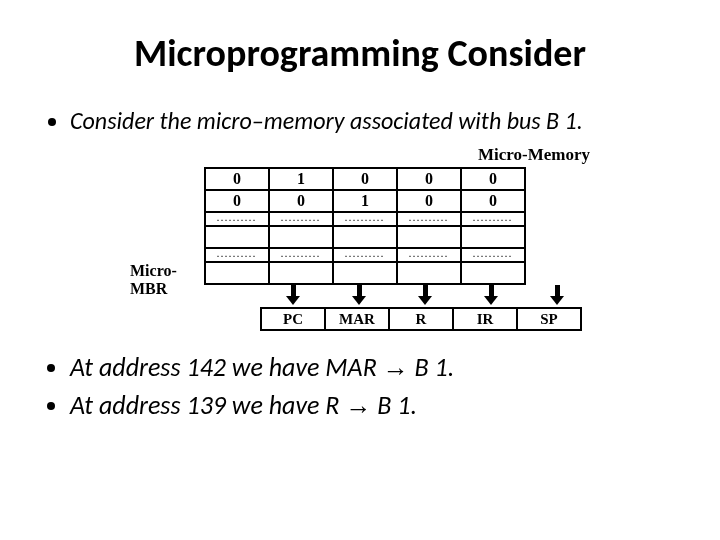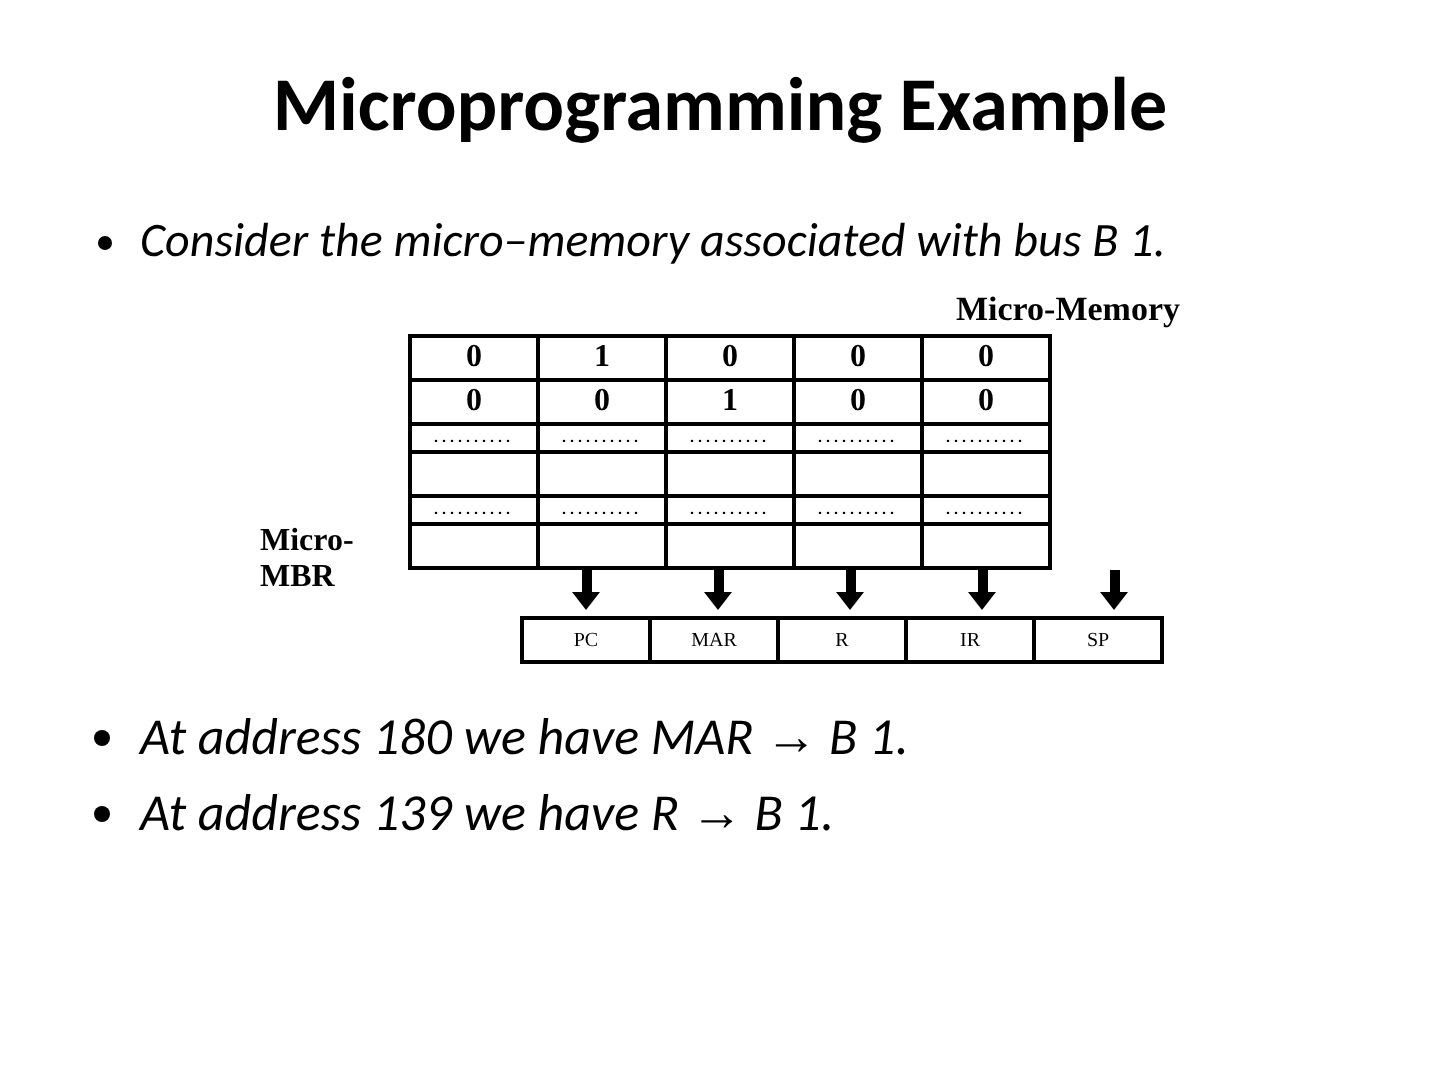--- a/index.html
+++ b/index.html
@@ -117,41 +117,41 @@
   .labels-grid {
     border-collapse: collapse;
     margin-left: 56px;
   }
   .labels-grid td {
     border: 2px solid #000;
     width: 62px;
     height: 20px;
     text-align: center;
     font-family: "Times New Roman", Times, serif;
-    font-weight: normal;
-    font-size: 10px;
+    font-weight: bold;
+    font-size: 15px;
     padding: 0;
     margin-top: 48px;
   }
   .imply {
     font-family: "Cambria Math","Segoe UI Symbol",serif;
   }
   .bottom-list {
     margin-top: 15px;
     font-size: 26px;
   }
   .bottom-list li {
     margin-bottom: 6px;
   }
 </style>
 </head>
 <body>
 
 <div class="slide">
-  <div class="title">Microprogramming Example</div>
+  <div class="title">Microprogramming Consider</div>
 
   <ul>
     <li>Consider the micro–memory associated with bus B 1.</li>
   </ul>
 
   <div class="diagram-wrap">
     <div class="mm-label">Micro-Memory</div>
 
     <div class="layout-row">
 
@@ -225,19 +225,19 @@
             <td>SP</td>
           </tr>
         </tbody>
           </table>
       </div>
     </div>
   </div>
 
   <ul class="bottom-list">
     <li>
-      <span>At address 180 we have MAR </span><span class="imply">→</span><span> B 1.</span>
+      <span>At address 142 we have MAR </span><span class="imply">→</span><span> B 1.</span>
     </li>
     <li>
       <span>At address 139 we have R </span><span class="imply">→</span><span> B 1.</span>
     </li>
   </ul>
 </div>
 
 </body></html>

